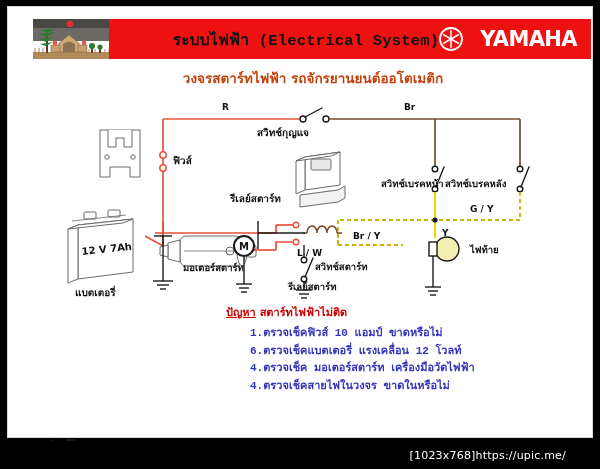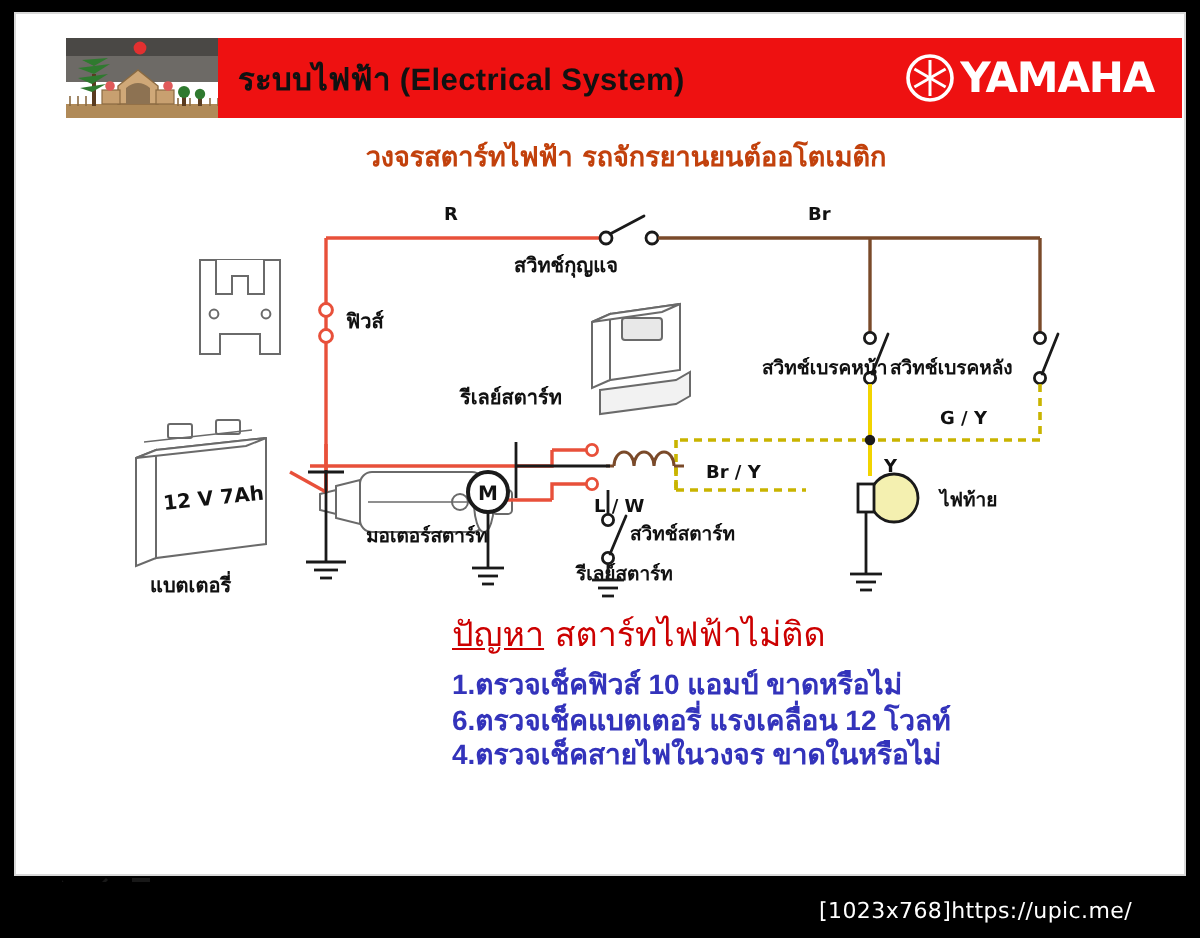--- a/index.html
+++ b/index.html
@@ -26,34 +26,34 @@
   #header-band {
     position: absolute;
     left: 101px; top: 12px;
     width: 482px; height: 40px;
     background: #ee1111;
     display: flex;
     align-items: center;
   }
   #header-title {
     flex: 1;
-    text-align: left;
+    text-align: right;
     color: #111111;
-    font-family: Liberation Sans, sans-serif;
+    font-family: Liberation Mono, monospace;
     font-weight: bold;
     font-size: 15.5px;
     letter-spacing: 0.2px;
     padding-left: 10px;
     white-space: nowrap;
   }
   #yamaha-logo {
     display: flex;
     align-items: center;
     padding-right: 14px;
-    gap: 3px;
+    gap: 17px;
   }
   #yamaha-mark { display:block; }
   #yamaha-word {
     color: #ffffff;
     font-family: "DejaVu Sans", "Liberation Sans", sans-serif;
     font-weight: bold;
     font-size: 21px;
     letter-spacing: -0.6px;
   }
   
@@ -83,37 +83,38 @@
   }
   
   #checklist {
     position: absolute;
     left: 218px; top: 296px;
     width: 360px;
   }
   #checklist .hdr {
     color: #cc0000;
     font-family: "DejaVu Serif", "Liberation Serif", serif;
-    font-weight: normal;
-    font-size: 17px;
+    font-weight: bold;
+    font-size: 11px;
     margin-bottom: 4px;
     white-space: nowrap;
   }
   #checklist .hdr .ul { text-decoration: underline; }
   #checklist ol {
     margin: 0; padding: 0;
     list-style: none;
   }
   #checklist li {
     color: #3333bb;
-    font-family: Liberation Sans, sans-serif;
-    font-weight: bold;
-    font-size: 14px;
+    font-family: Liberation Mono, monospace;
+    font-weight: bold;
+    font-size: 11px;
     line-height: 17.5px;
     white-space: nowrap;
+    margin-left: 24px;
   }
   
   #footer-bar {
     position: absolute;
     left: 0; bottom: 0;
     width: 572px; height: 28px;
     background: #000000;
     display: flex;
     align-items: center;
     justify-content: flex-end;
@@ -388,20 +389,21 @@
       </g>
     </svg>
 
     <div id="checklist">
       <div class="hdr">
         <span class="ul">ปัญหา</span><span> สตาร์ทไฟฟ้าไม่ติด</span>
       </div>
       <ol>
         <li>1.ตรวจเช็คฟิวส์ 10 แอมป์ ขาดหรือไม่</li>
         <li>6.ตรวจเช็คแบตเตอรี่ แรงเคลื่อน 12 โวลท์</li>
+        <li>4.ตรวจเช็ค มอเตอร์สตาร์ท เครื่องมือวัดไฟฟ้า</li>
         <li>4.ตรวจเช็คสายไฟในวงจร ขาดในหรือไม่</li>
       </ol>
     </div>
   </div>
 
   <div id="toolbar-icons">
     <svg class="tb-ico" viewBox="0 0 13 13">
       <path d="M2 6 L9 6 L9 3 L12 7 L9 11 L9 8 L2 8 Z" fill="#888888"></path>
     </svg>
     <svg class="tb-ico" viewBox="0 0 13 13">

